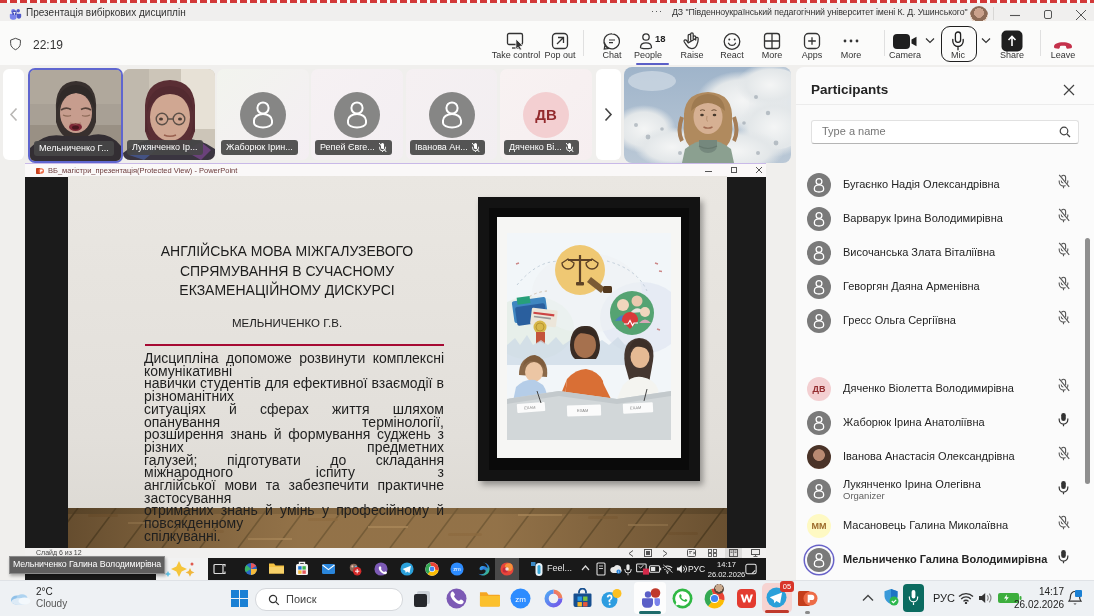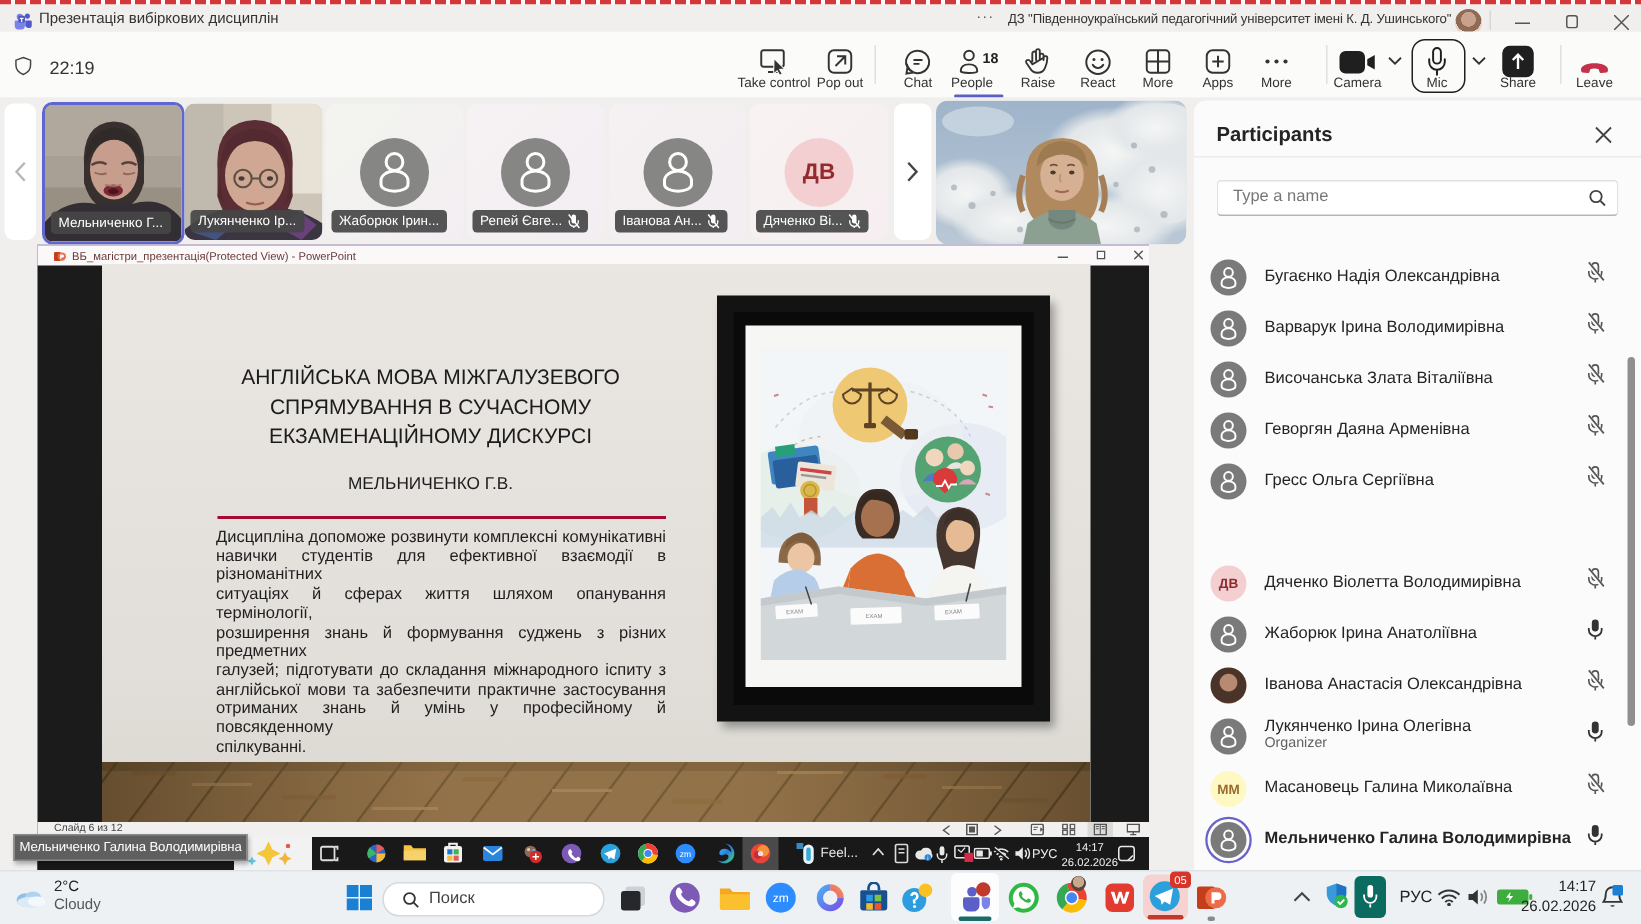--- a/index.html
+++ b/index.html
@@ -388,21 +388,21 @@
           <rect x="450" y="6" width="44" height="2"></rect>
           <rect x="560" y="16" width="40" height="2"></rect>
       </g>
       <rect width="659" height="6" fill="#4c3a22" opacity=".45"></rect>
         <rect width="659" height="40" fill="url(#woodlight)"></rect>
     </svg>
 
     <div class="abs" style="left:34px;top:66px;width:370px;text-align:center;font-size:14px;line-height:19.5px;color:#1c1c1c;">АНГЛІЙСЬКА МОВА МІЖГАЛУЗЕВОГО<br>СПРЯМУВАННЯ В СУЧАСНОМУ<br>ЕКЗАМЕНАЦІЙНОМУ ДИСКУРСІ</div>
     <div class="abs" style="left:34px;top:141px;width:370px;text-align:center;font-size:11.5px;color:#1c1c1c;">МЕЛЬНИЧЕНКО Г.В.</div>
     <div class="abs" style="left:77px;top:168px;width:299px;height:2px;background:#a60a33;"></div>
-    <div class="abs" id="slidepara" style="left:76px;top:176px;width:300px;font-size:11px;line-height:12.7px;color:#1f1f1f;">
+    <div class="abs" id="slidepara" style="left:76px;top:176px;width:300px;font-size:14px;line-height:12.7px;color:#1f1f1f;">
       <div class="jl">Дисципліна допоможе розвинути комплексні комунікативні</div>
       <div class="jl">навички студентів для ефективної взаємодії в різноманітних</div>
       <div class="jl">ситуаціях й сферах життя шляхом опанування термінології,</div>
       <div class="jl">розширення знань й формування суджень з різних предметних</div>
       <div class="jl">галузей; підготувати до складання міжнародного іспиту з</div>
       <div class="jl">англійської мови та забезпечити практичне застосування</div>
       <div class="jl">отриманих знань й умінь у професійному й повсякденному</div>
       <div>спілкуванні.</div>
     </div>
 

